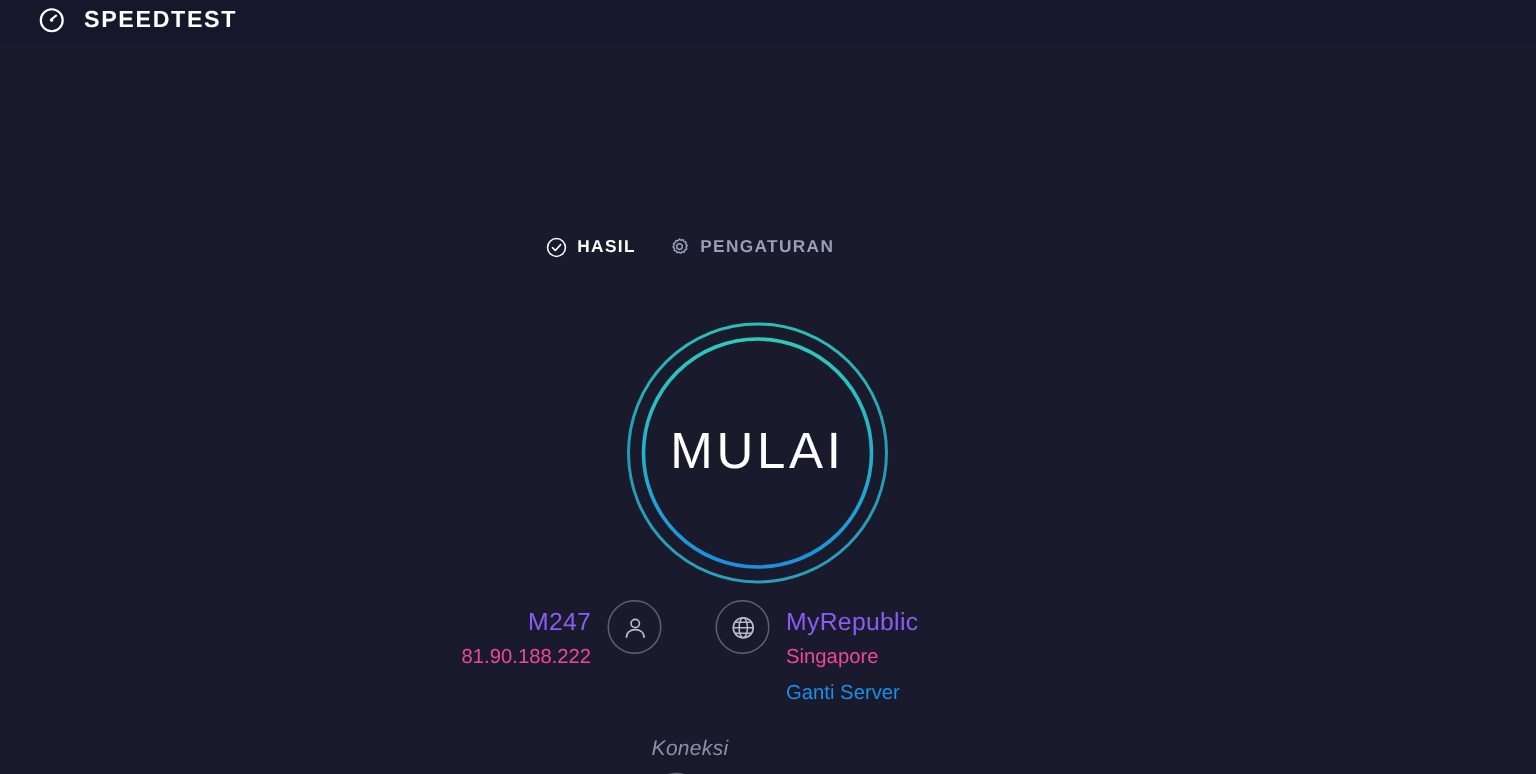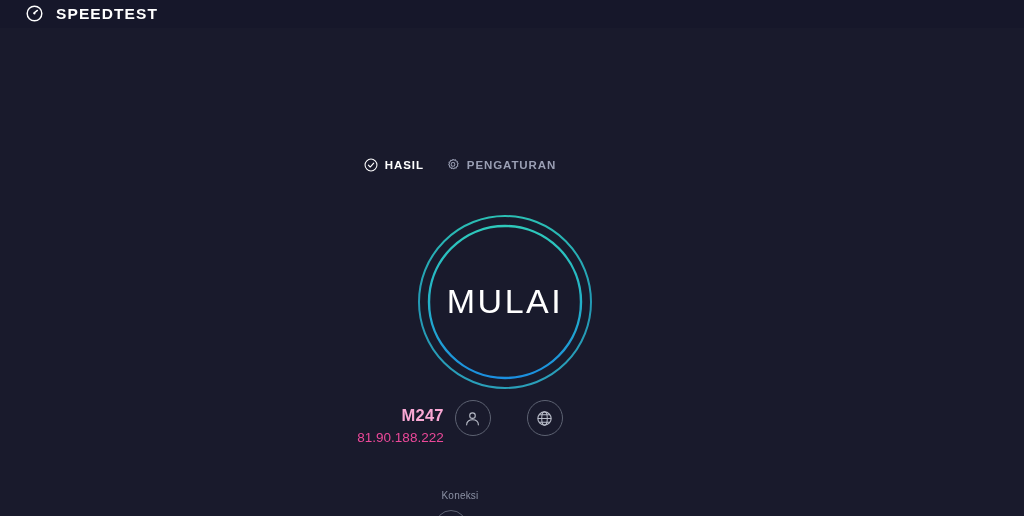--- a/index.html
+++ b/index.html
@@ -168,22 +168,22 @@
   }
 
   .info-right-text {
     text-align: left;
     padding-left: 11px;
     padding-top: 5px;
   }
 
   .info-title {
     font-size: 16.5px;
-    font-weight: bold;
-    color: #f9a8d4;
+    font-weight: normal;
+    color: #8b5cf6;
     line-height: 20px;
     letter-spacing: 0.2px;
     white-space: nowrap;
   }
 
   .info-sub {
     font-size: 13.5px;
     color: #ec4899;
     line-height: 20px;
     margin-top: 3px;
@@ -217,24 +217,25 @@
     position: absolute;
     top: 462px;
     left: 0;
     width: 920px;
     display: flex;
     flex-direction: column;
     align-items: center;
   }
 
   .conn-label {
-    font-size: 10px;
+    font-size: 14px;
     color: #8b91a4;
     letter-spacing: 0.2px;
     margin-bottom: 9px;
+    font-style: italic;
   }
 
   .conn-row {
     display: flex;
     align-items: center;
     gap: 11px;
   }
 
   .conn-opt {
     font-size: 15px;
@@ -343,20 +344,25 @@
     <div class="gap-between"></div>
 
     <div class="info-block">
       <div class="circle-icon">
         <svg viewBox="0 0 24 24" width="19" height="19">
           <circle cx="12" cy="12" r="8.4" fill="none" stroke="#b9bdc9" stroke-width="1.4"></circle>
           <ellipse cx="12" cy="12" rx="3.5" ry="8.4" fill="none" stroke="#b9bdc9" stroke-width="1.3"></ellipse>
           <path d="M3.6 12 H20.4 M4.9 7.4 H19.1 M4.9 16.6 H19.1" fill="none" stroke="#b9bdc9" stroke-width="1.3"></path>
         </svg>
       </div>
+      <div class="info-right-text">
+        <div class="info-title">MyRepublic</div>
+        <div class="info-sub">Singapore</div>
+        <div class="info-link">Ganti Server</div>
+      </div>
     </div>
   </div>
 
   <div class="conn">
     <div class="conn-label">Koneksi</div>
     <div class="conn-row">
       <span class="conn-opt active">Multi</span>
 
       <div class="conn-toggle">
         <span>

